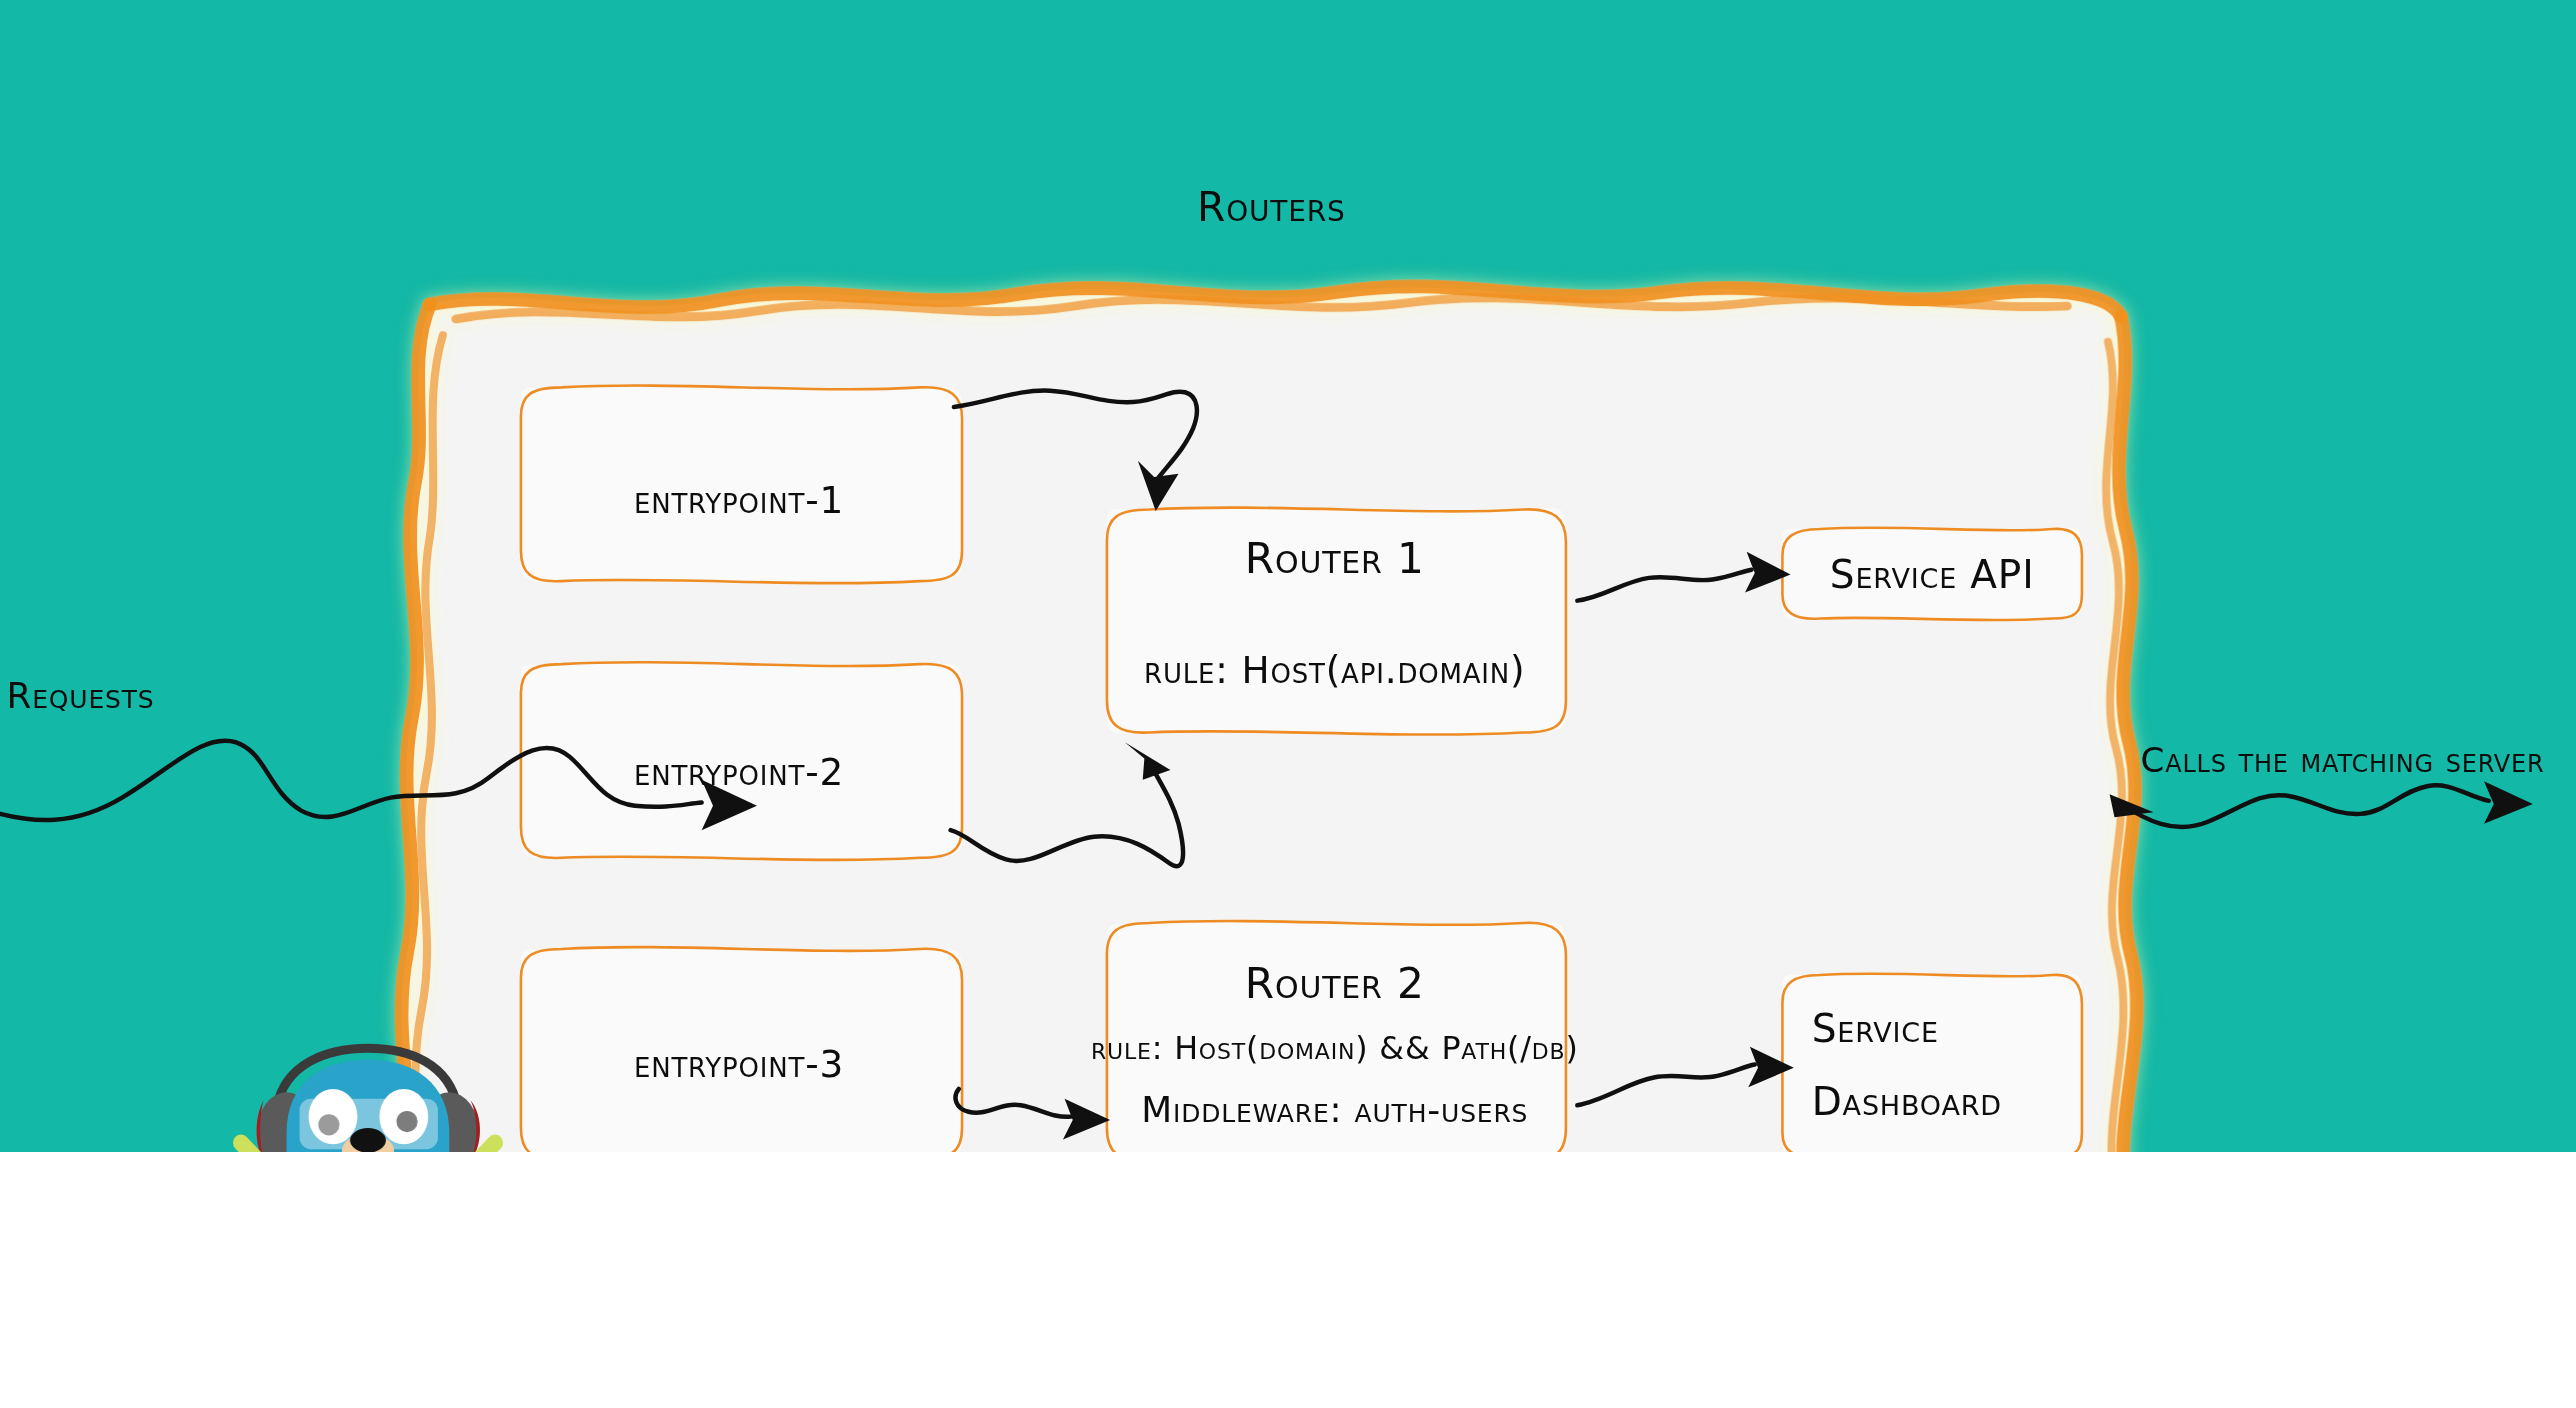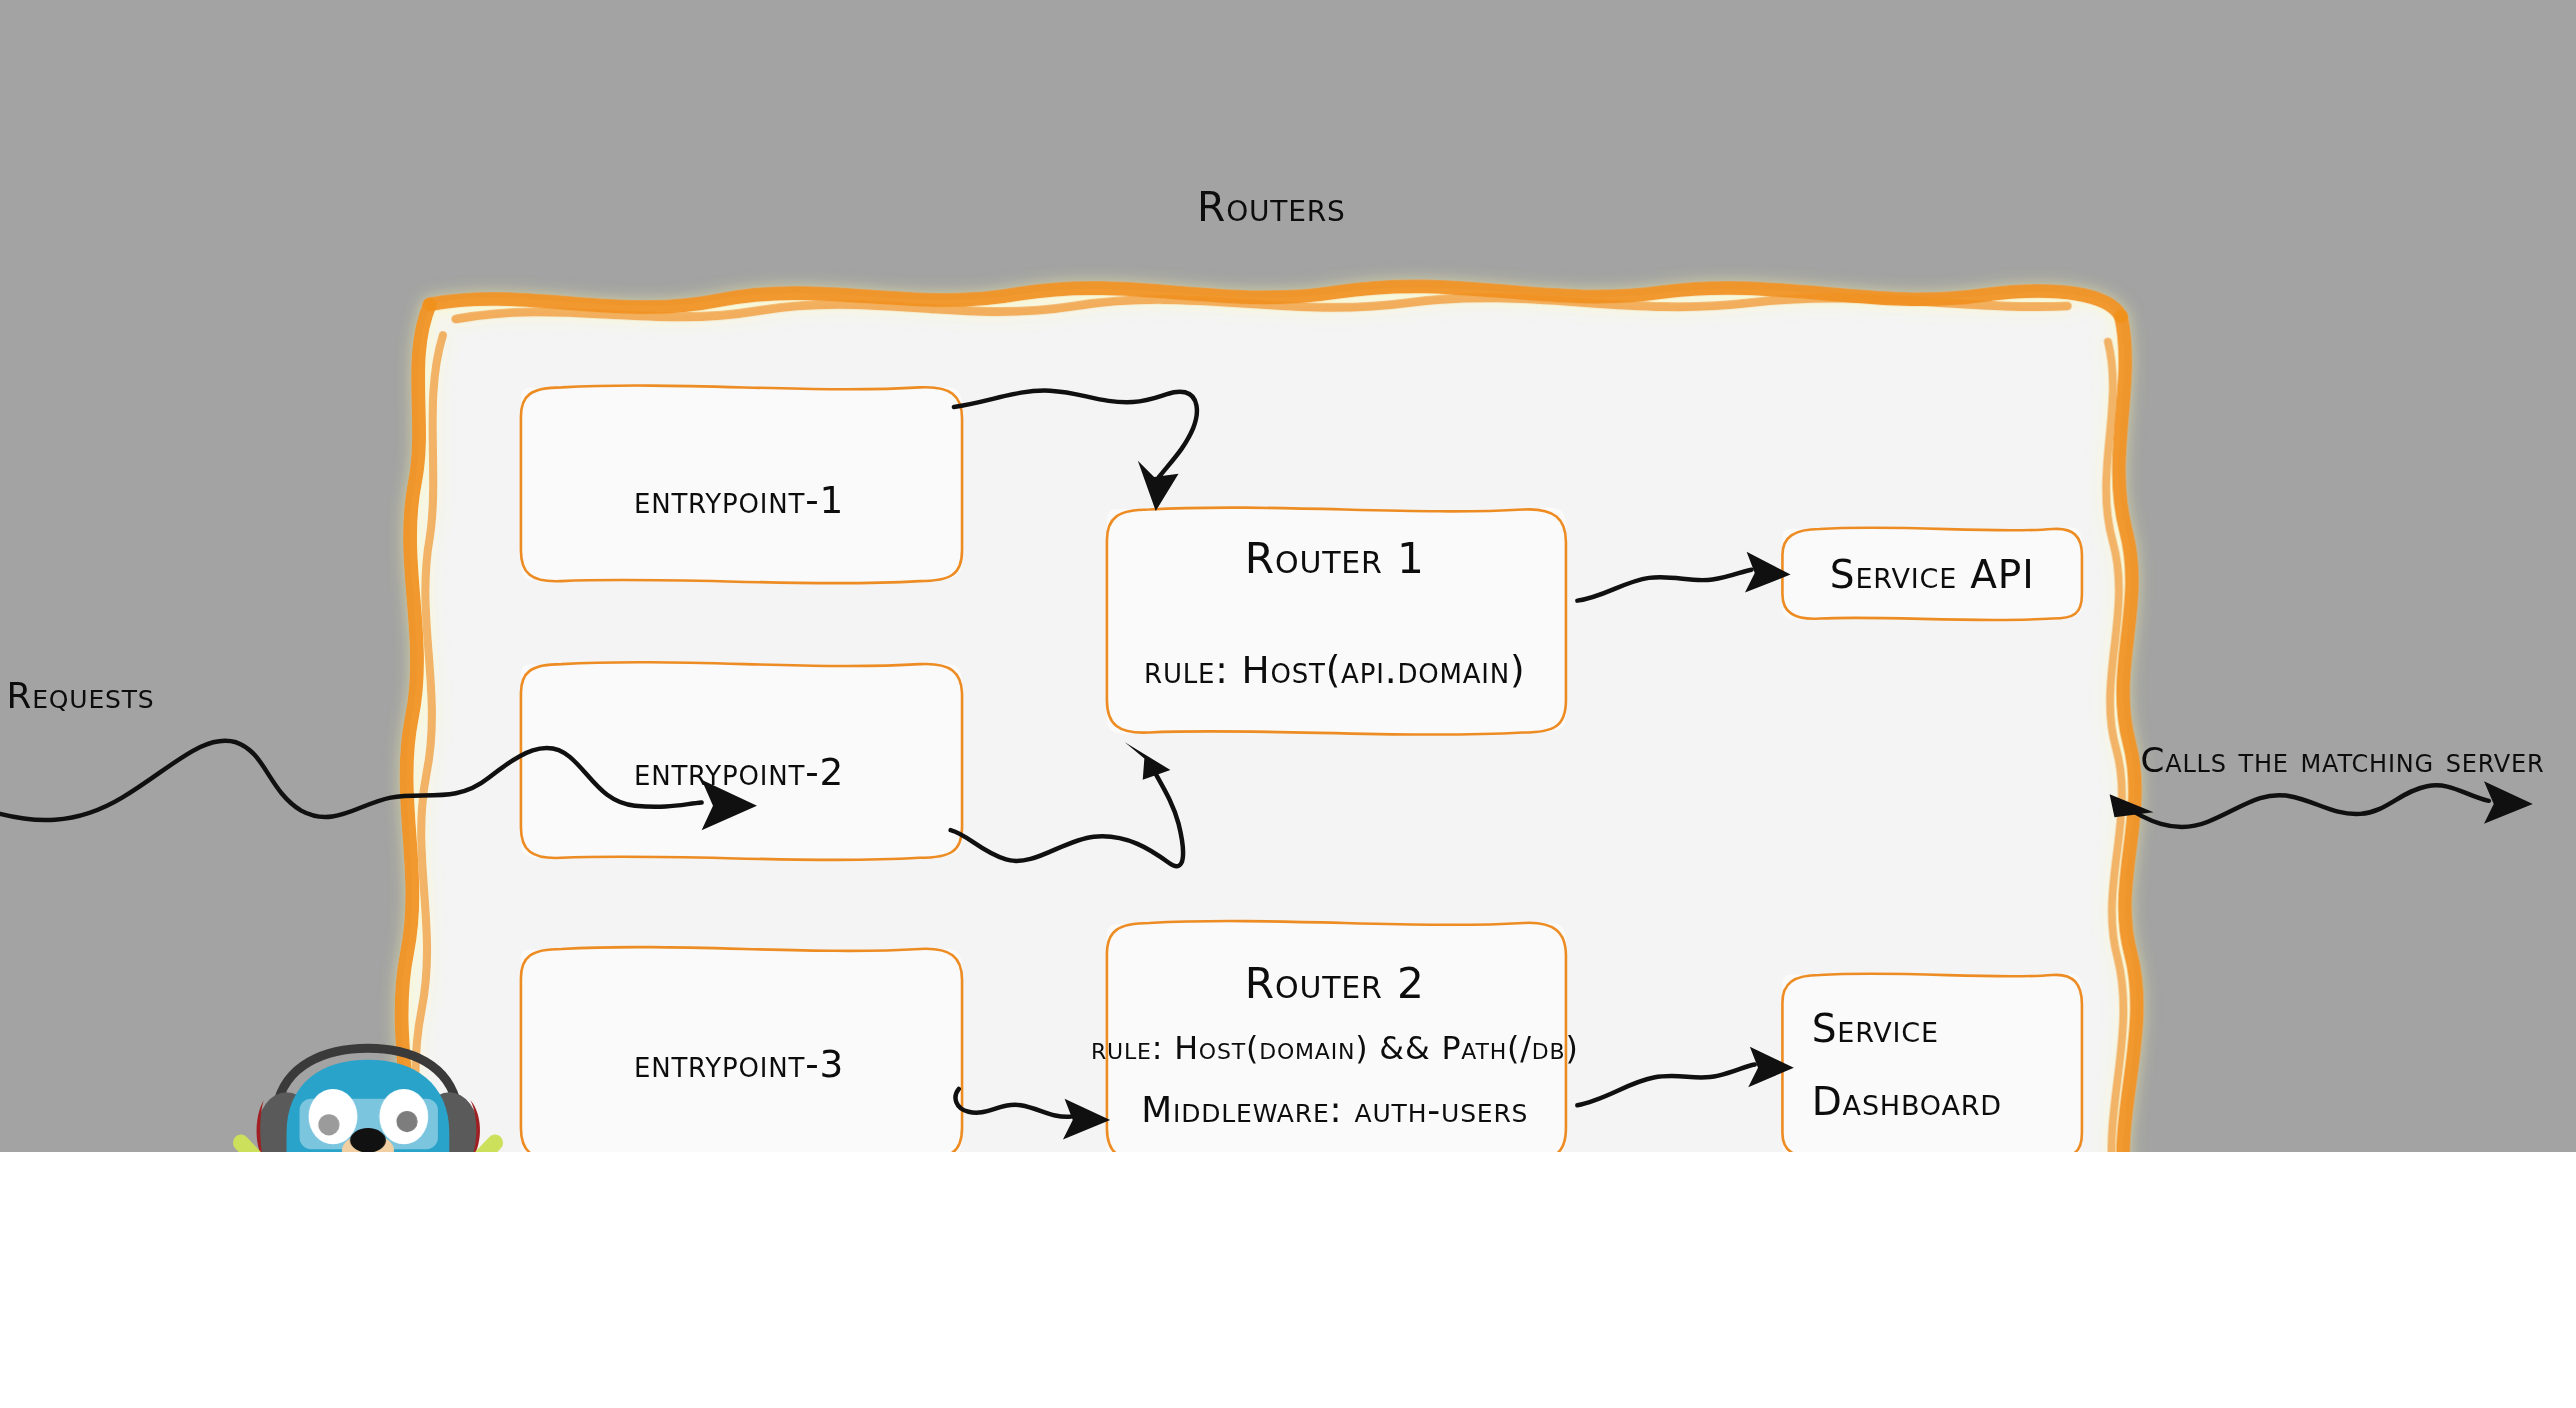--- a/index.html
+++ b/index.html
@@ -7,21 +7,21 @@
     padding: 0;
     background: #ffffff;
   }
   body {
     font-family: "DejaVu Sans", sans-serif;
   }
   #stage {
     position: relative;
     width: 2576px;
     height: 1152px;
-    background: #a3a3a3;
+    background: #14b8a6;
     overflow: hidden;
   }
   #stage svg.layer {
     position: absolute;
     left: 0;
     top: 0;
     width: 2576px;
     height: 1408px;
   }
   .hand-text {

